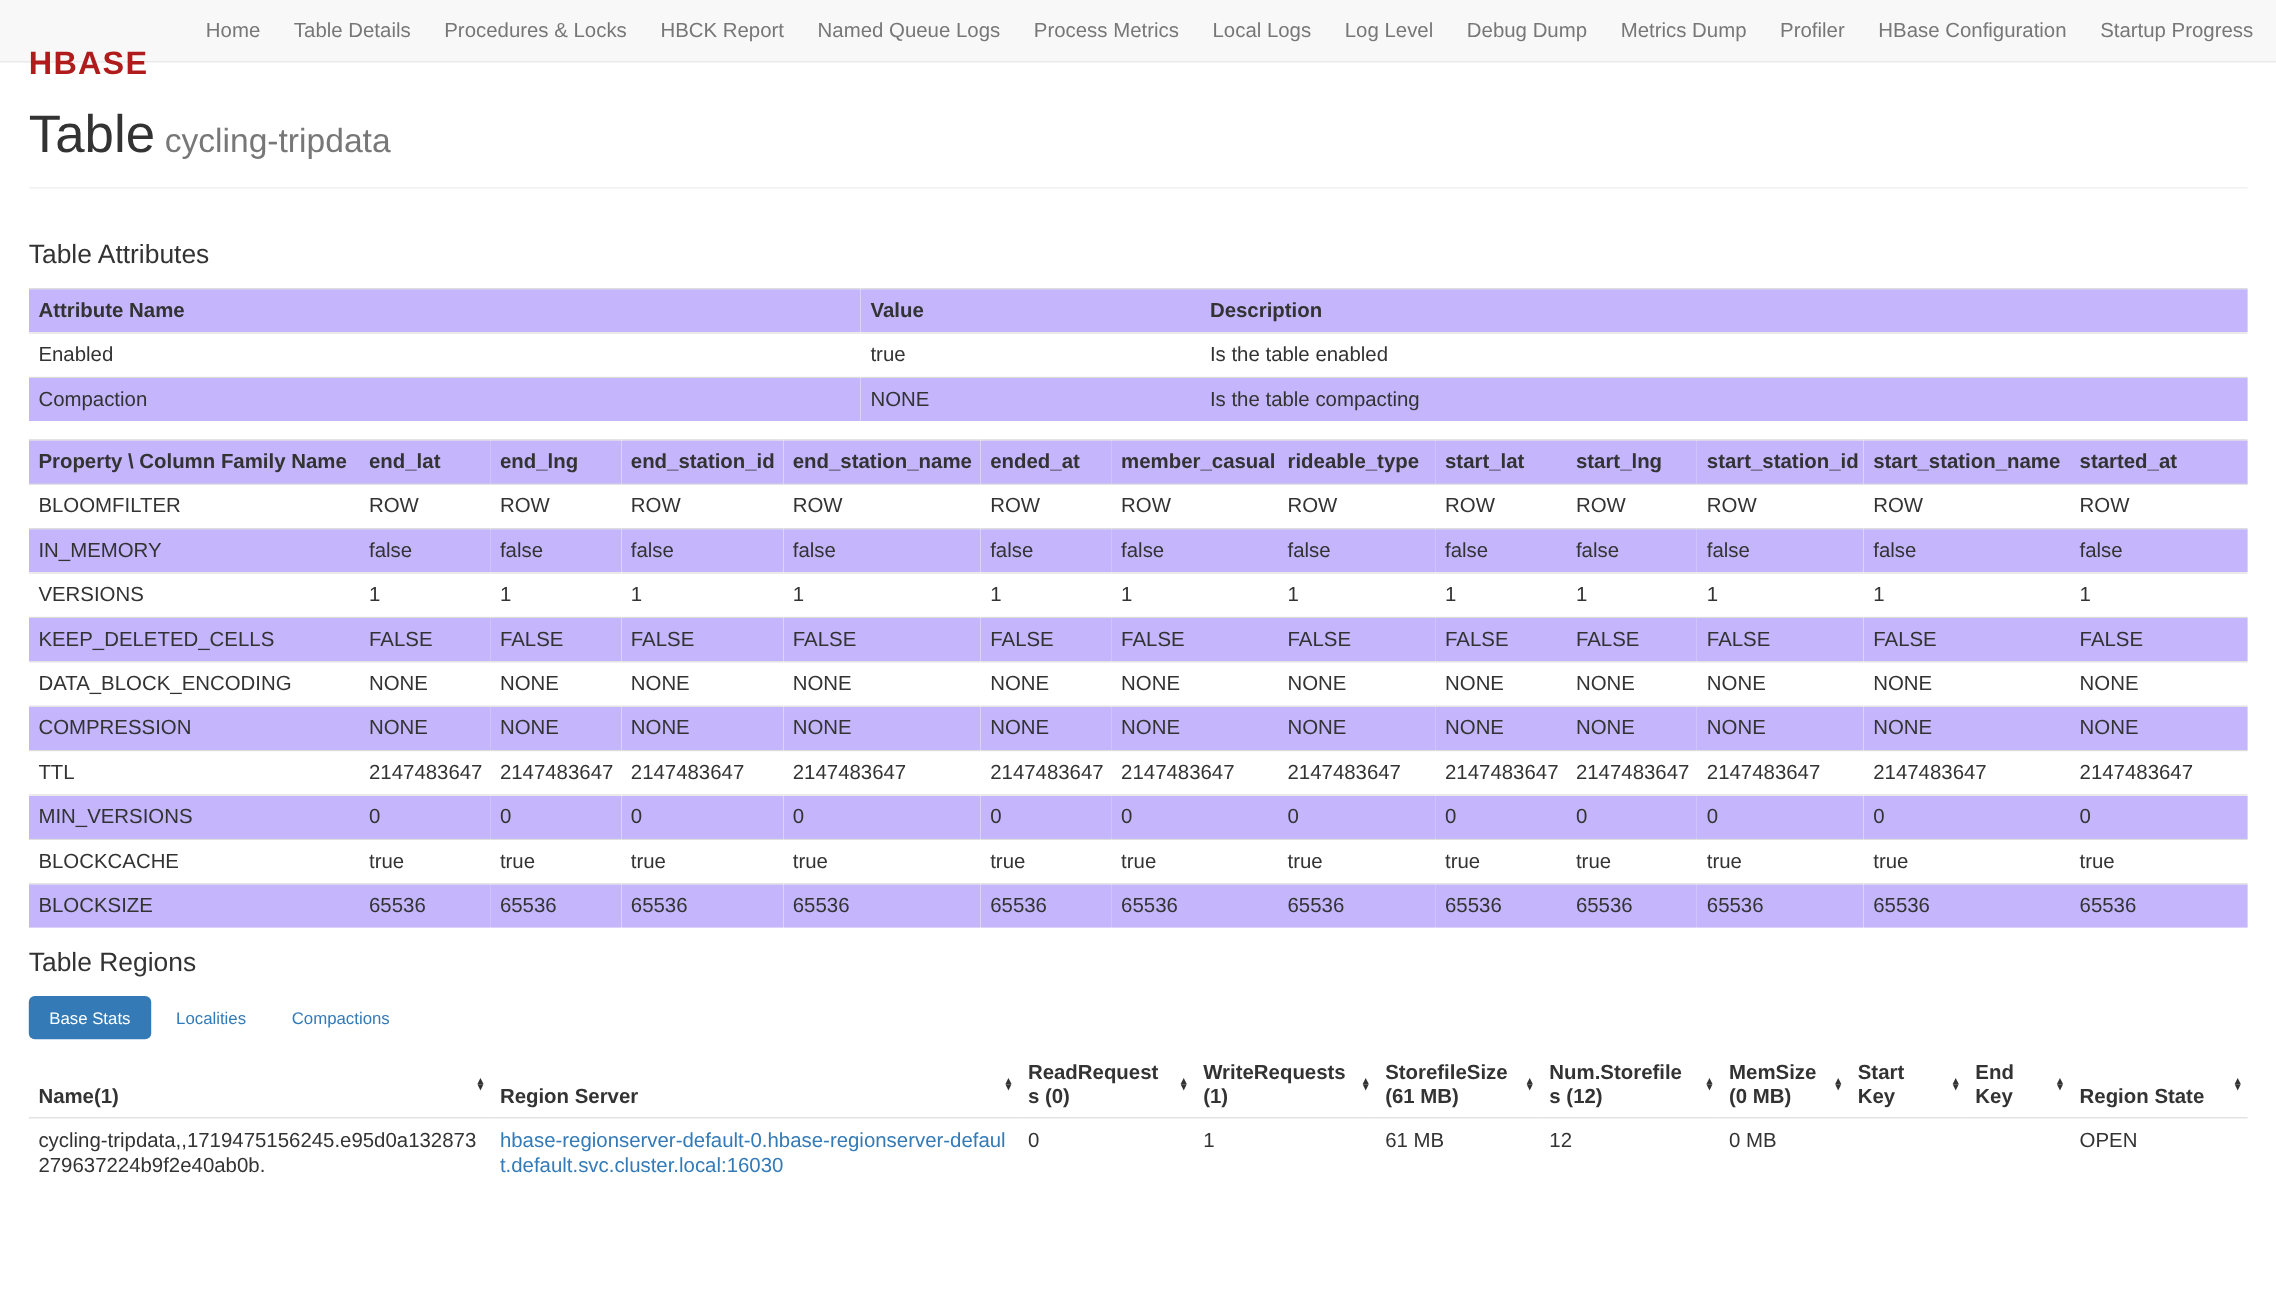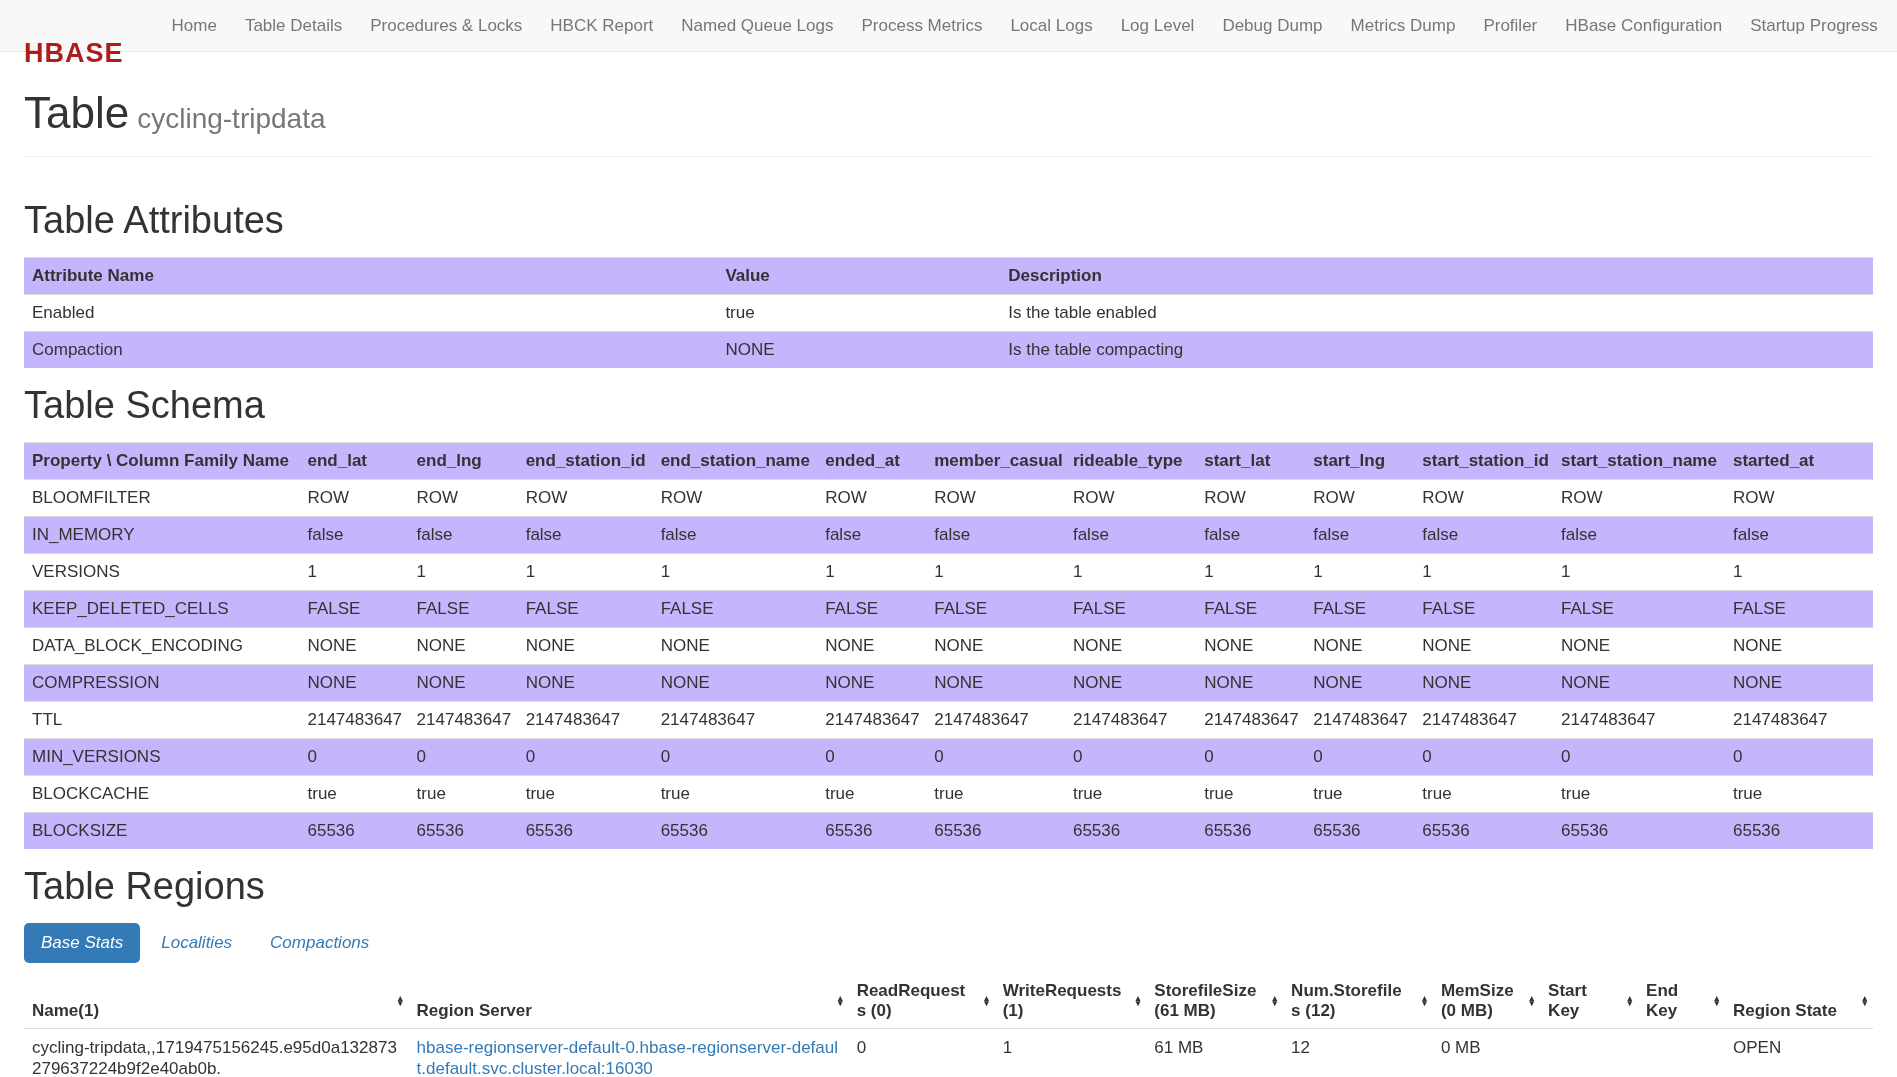--- a/index.html
+++ b/index.html
@@ -45,21 +45,21 @@
     text-decoration: none;
     font-size: 17px;
     white-space: nowrap;
     cursor: pointer;
   }
   
   .container { padding: 0 24px; }
   h1.page-title { font-size: 44px; font-weight: 500; margin-top: 36px; color: #333; }
   h1.page-title .subtitle { font-size: 28px; color: #777; font-weight: 400; margin-left: 8px; }
   hr.title-rule { border: none; border-top: 1px solid #eee; margin-top: 18px; }
-  h2.section-heading { font-size: 38px; font-weight: 500; color: #333; }
+  h2.section-heading { font-size: 22px; font-weight: 500; color: #333; }
   #attributes-heading { margin-top: 42px; }
   #schema-heading { margin-top: 16px; }
   #regions-heading { margin-top: 16px; }
   
   table.tbl {
     width: 100%;
     border-collapse: collapse;
     table-layout: fixed;
     margin-top: 15px;
   }
@@ -88,27 +88,26 @@
   #schema-table th:nth-child(8)  { width: 7.1%; }
   #schema-table th:nth-child(9)  { width: 5.9%; }
   #schema-table th:nth-child(10) { width: 5.9%; }
   #schema-table th:nth-child(11) { width: 7.5%; }
   #schema-table th:nth-child(12) { width: 9.3%; }
   #schema-table tbody td, #schema-table tbody th { font-weight: normal; }
   
   .tab-row { display: flex; align-items: center; margin-top: 15px; }
   .tab {
     padding: 10px 17px;
-    font-size: 17px;
+    font-size: 14px;
     color: #337ab7;
     text-decoration: none;
     border-radius: 5px;
     cursor: pointer;
     margin-right: 4px;
-    font-style: italic;
   }
   .tab.active { background: #337ab7; color: #fff; }
   
   #regions-table { margin-top: 10px; }
   #regions-table thead th {
     vertical-align: bottom;
     position: relative;
     padding-right: 24px;
     border-top: none;
     line-height: 1.15;
@@ -214,21 +213,20 @@
           <td>Is the table enabled</td>
         </tr>
         <tr class="shaded">
           <td>Compaction</td>
           <td>NONE</td>
           <td>Is the table compacting</td>
         </tr>
       </tbody>
   </table>
 
-  <h2 class="section-heading" id="schema-heading">Table Schema</h2>
   <table class="tbl" id="schema-table">
     <thead>
         <tr class="shaded" id="schema-head-row">
           <th>Property \ Column Family Name</th>
           <th>end_lat</th>
           <th>end_lng</th>
           <th>end_station_id</th>
           <th>end_station_name</th>
           <th>ended_at</th>
           <th>member_casual</th>

